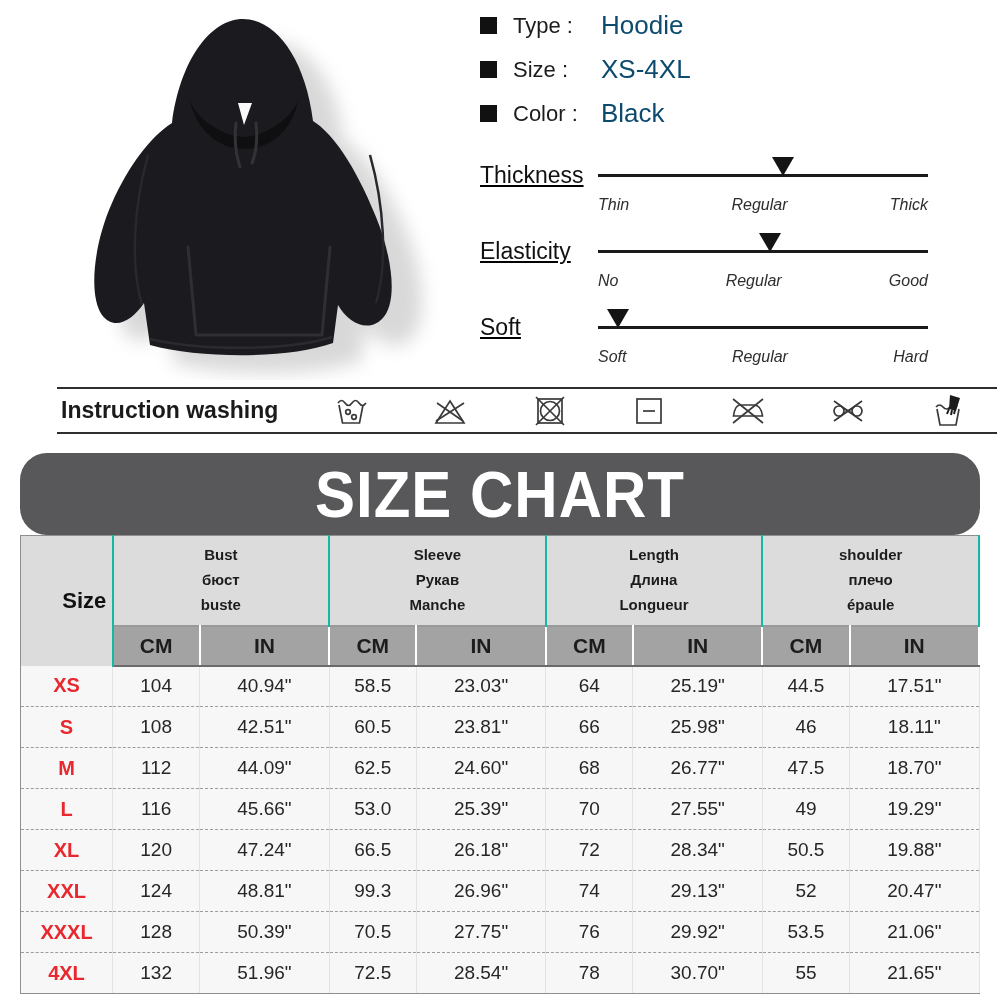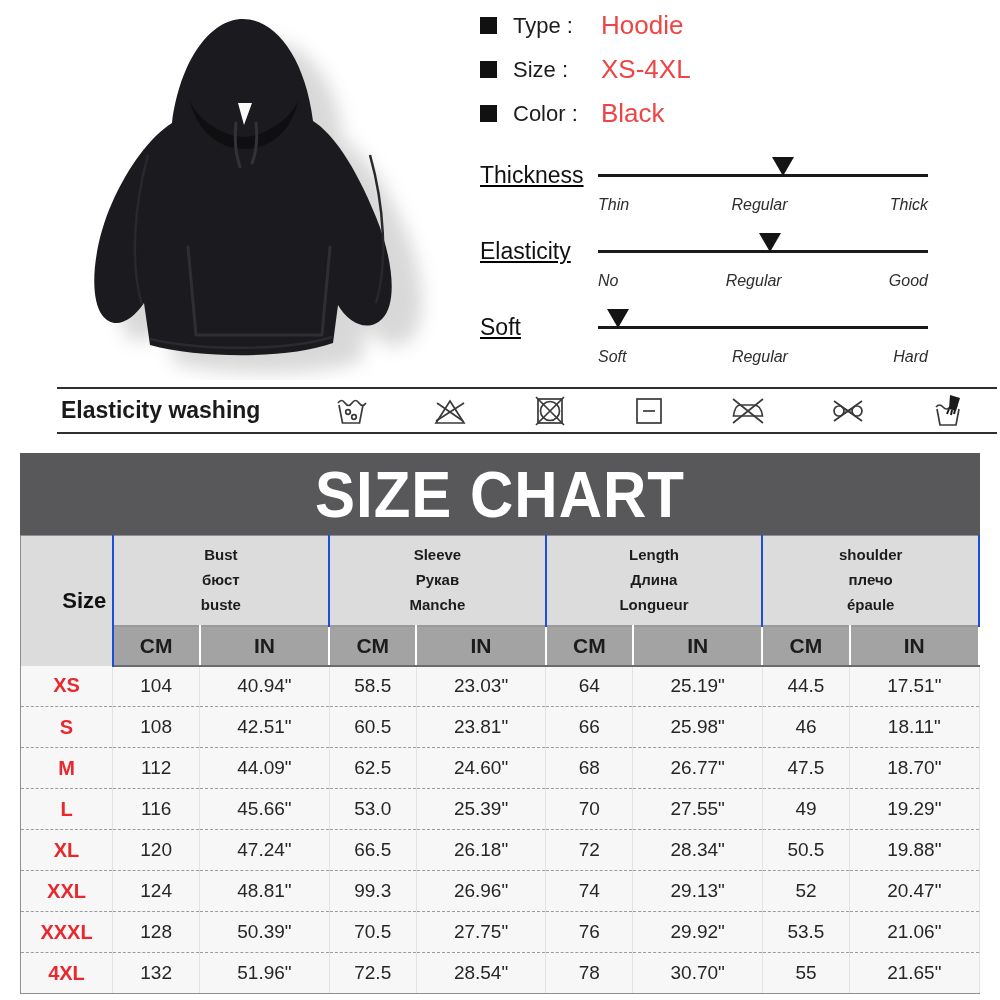--- a/index.html
+++ b/index.html
@@ -8,21 +8,21 @@
   .page { position:relative; width:1000px; height:1000px; background:#fff; overflow:hidden; }
 
   
   .hoodie-wrap { position:absolute; left:30px; top:5px; width:440px; height:375px; }
 
   
   .info { position:absolute; left:480px; top:10px; width:500px; }
   .spec-line { display:flex; align-items:center; margin-bottom:13px; height:31px; }
   .bullet { width:17px; height:17px; background:#111; margin-right:16px; flex:0 0 17px; }
   .spec-label { font-size:22px; color:#1c1c1c; width:88px; }
-  .spec-value { font-size:26px; color:#ef4444; }
+  .spec-value { font-size:26px; color:#0c4a6e; }
 
   .scales { margin-top:34px; }
   .scale-block { height:76px; }
   .scale-row { display:flex; align-items:center; height:24px;text-decoration:underline; }
   .scale-name { width:118px; font-size:23px; color:#111; }
   .scale-track { flex:1; height:3px; background:#1a1a1a; position:relative; margin-right:52px; }
   .scale-marker { position:absolute; top:-17px; width:0; height:0;
       border-left:11px solid transparent; border-right:11px solid transparent;
       border-top:19px solid #141414; }
   .scale-labels { display:flex; justify-content:space-between; margin:9px 52px 0 118px;
@@ -31,27 +31,27 @@
   
   .washing { position:absolute; left:57px; top:387px; width:940px; height:47px;
       border-top:2px solid #2f2f2f; border-bottom:2px solid #2f2f2f;
       display:flex; align-items:center; }
   .washing-title { font-size:23px; font-weight:600; color:#1a1a1a; margin-left:4px; width:272px; }
   .washing-icons { flex:1; display:flex; justify-content:space-between; align-items:center; padding-right:30px; }
   .wicon svg { display:block; }
 
   
   .banner { position:absolute; left:20px; top:453px; width:960px; height:82px; background:#58585a;
-      display:flex; align-items:center; justify-content:center; }
+      display:flex; align-items:center; justify-content:center;border-radius:27px; }
   .banner-text { color:#fff; font-size:60px; font-weight:700; letter-spacing:1px; transform:scaleY(1.08); }
 
   table.size-table { position:absolute; left:20px; top:535px; width:960px; border-collapse:collapse;
       table-layout:fixed; border:1px solid #8e8e8e; }
   .size-table th, .size-table td { text-align:center; vertical-align:middle; }
-  .group-row th { background:#dcdcdc; height:90px; border-left:2px solid #fff; border-right:2px solid #1d4ed8; }
+  .group-row th { background:#dcdcdc; height:90px; border-left:2px solid #fff; border-right:2px solid #14b8a6; }
   .group-row th.size-head { font-size:22px; font-weight:700; color:#111; border-left:none;padding-left:36px; }
   .group-line { display:block; font-size:15px; font-weight:700; color:#1c1c1c; line-height:1.65; }
   .unit-row th { background:#a3a3a3; height:40px; font-size:21px; font-weight:700; color:#1c1c1c;
       border-top:2px solid #9a9a9a; border-bottom:2px solid #6b6b6b;
       border-left:2px solid #fff; border-right:2px solid #fff; }
   .size-table tbody td { background:#f7f7f7; height:41px; font-size:19px; color:#262626;
       border-right:1px solid #e3e3e3; border-bottom:1px dashed #9c9c9c; }
   .size-table tbody tr:last-child td { border-bottom:1px solid #8e8e8e; }
   .size-table tbody td.size-col { color:#e8282e; font-weight:700; font-size:20px; }
 </style>
@@ -142,21 +142,21 @@
         <div class="scale-labels">
           <span>Soft</span>
           <span>Regular</span>
           <span>Hard</span>
         </div>
       </div>
     </div>
   </div>
 
   <div class="washing">
-    <span class="washing-title">Elasticity washing</span>
+    <span class="washing-title">Instruction washing</span>
     <div class="washing-icons">
       <span class="wicon">
         <svg width="36" height="36" viewBox="0 0 36 36" fill="none" stroke="#3a3a3a" stroke-width="1.7">
           <path d="M5 10 q3.5 -5 7 0 t7 0 t7 0 t7 0"></path>
           <path d="M6 12 L9.5 30 H26.5 L30 12"></path>
           <circle cx="15" cy="19" r="2.3"></circle>
             <circle cx="21" cy="24" r="2.3"></circle>
         </svg>
       </span>
       <span class="wicon">

